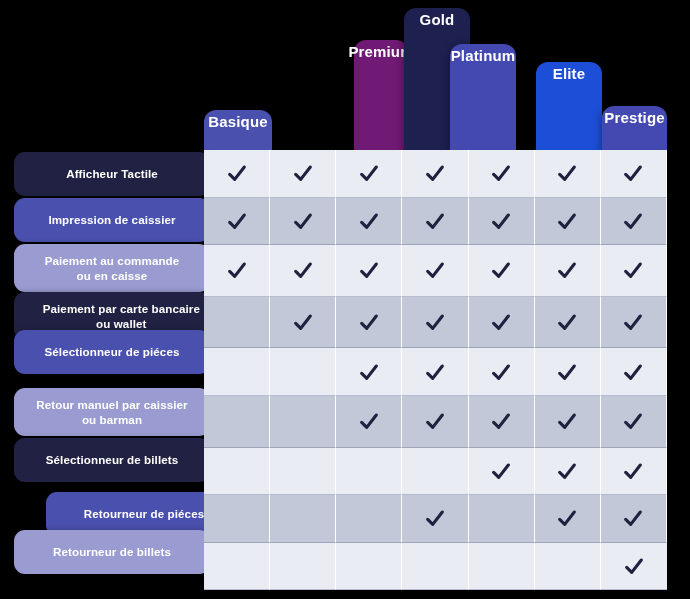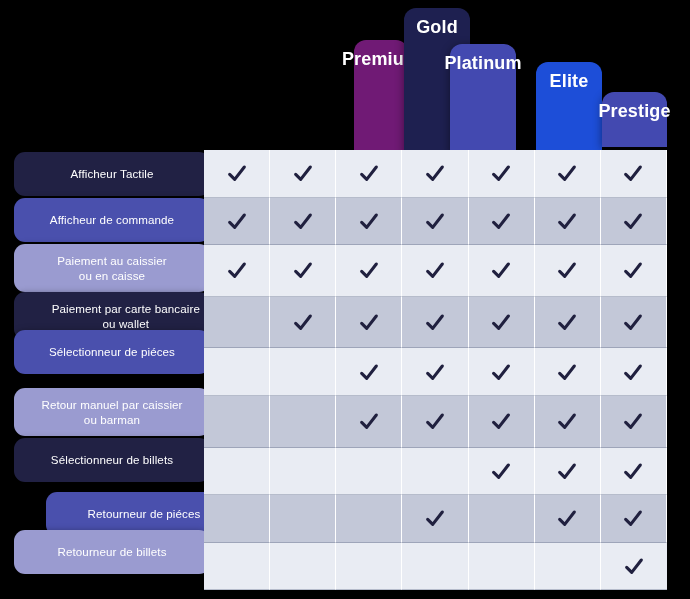--- a/index.html
+++ b/index.html
@@ -17,43 +17,43 @@
   }
 
   
   .tabs-layer { position: absolute; left: 0; top: 0; width: 690px; height: 155px; }
   .tab {
     position: absolute;
     border-radius: 12px 12px 0 0;
     display: flex;
     align-items: flex-start;
     justify-content: center;
-    padding-top: 9px;
+    padding-top: 3px;
     color: #ffffff;
-    font-size: 18px;
+    font-size: 15px;
     font-weight: 700;
     letter-spacing: 0.15px;
     white-space: nowrap;
     box-shadow: 0 2px 10px rgba(0,0,0,0.45);
   }
 
   
   .rows-layer { position: absolute; left: 14px; top: 152px; width: 196px; }
   .row-label {
     position: absolute;
     left: 0;
     width: 196px;
     border-radius: 11px;
     display: flex;
     align-items: center;
     justify-content: center;
     text-align: center;
     color: #ffffff;
     font-size: 11.6px;
-    font-weight: 400;
+    font-weight: 700;
     line-height: 1.3;
     padding: 0 10px;
     letter-spacing: 0.1px;
     box-shadow: 0 2px 7px rgba(0,0,0,0.5);
   }
 
   
   .grid-layer {
     position: absolute;
     left: 204px; top: 150px;
@@ -83,46 +83,49 @@
     stroke-linecap: round;
     stroke-linejoin: round;
   }
 </style>
 </head>
 <body>
 
 <div id="root">
 
   <div class="tabs-layer">
+      <div class="tab" style="left: 204px; top: 110px; width: 68px; height: 45px; background: rgb(74, 80, 173);">
+        <span>Basique</span>
+      </div>
       <div class="tab" style="left: 354px; top: 40px; width: 54px; height: 115px; background: #701a75;">
         <span>Premium</span>
       </div>
       <div class="tab" style="left: 404px; top: 8px; width: 66px; height: 147px; background: rgb(30, 32, 80);">
         <span>Gold</span>
       </div>
       <div class="tab" style="left: 450px; top: 44px; width: 66px; height: 111px; background: rgb(67, 73, 176);">
         <span>Platinum</span>
       </div>
       <div class="tab" style="left: 536px; top: 62px; width: 66px; height: 93px; background: #1d4ed8;">
         <span>Elite</span>
       </div>
-      <div class="tab" style="left: 602px; top: 92px; width: 65px; height: 55px; background: rgb(67, 73, 176);">
+      <div class="tab" style="left: 602px; top: 106px; width: 65px; height: 55px; background: rgb(67, 73, 176);">
         <span>Prestige</span>
       </div>
     </div>
 
   <div class="rows-layer">
       <div class="row-label" style="top: 0px; height: 44px; background: rgb(33, 33, 68);">
         <span style="white-space: pre-line;">Afficheur Tactile</span>
       </div>
       <div class="row-label" style="top: 46px; height: 44px; background: rgb(74, 80, 173);">
-        <span style="white-space: pre-line;">Afficheur de commande</span>
+        <span style="white-space: pre-line;">Impression de caissier</span>
       </div>
       <div class="row-label" style="top: 92px; height: 48px; background: rgb(154, 155, 208);">
-        <span style="white-space: pre-line;">Paiement au caissier
+        <span style="white-space: pre-line;">Paiement au commande
 ou en caisse</span>
       </div>
       <div class="row-label" style="top: 140px; height: 48px; background: rgb(33, 33, 68); justify-content: flex-end;">
         <span style="white-space: pre-line;">Paiement par carte bancaire
 ou wallet</span>
       </div>
       <div class="row-label" style="top: 178px; height: 44px; background: rgb(74, 80, 173);">
         <span style="white-space: pre-line;">Sélectionneur de piéces</span>
       </div>
       <div class="row-label" style="top: 236px; height: 48px; background: rgb(154, 155, 208);">

